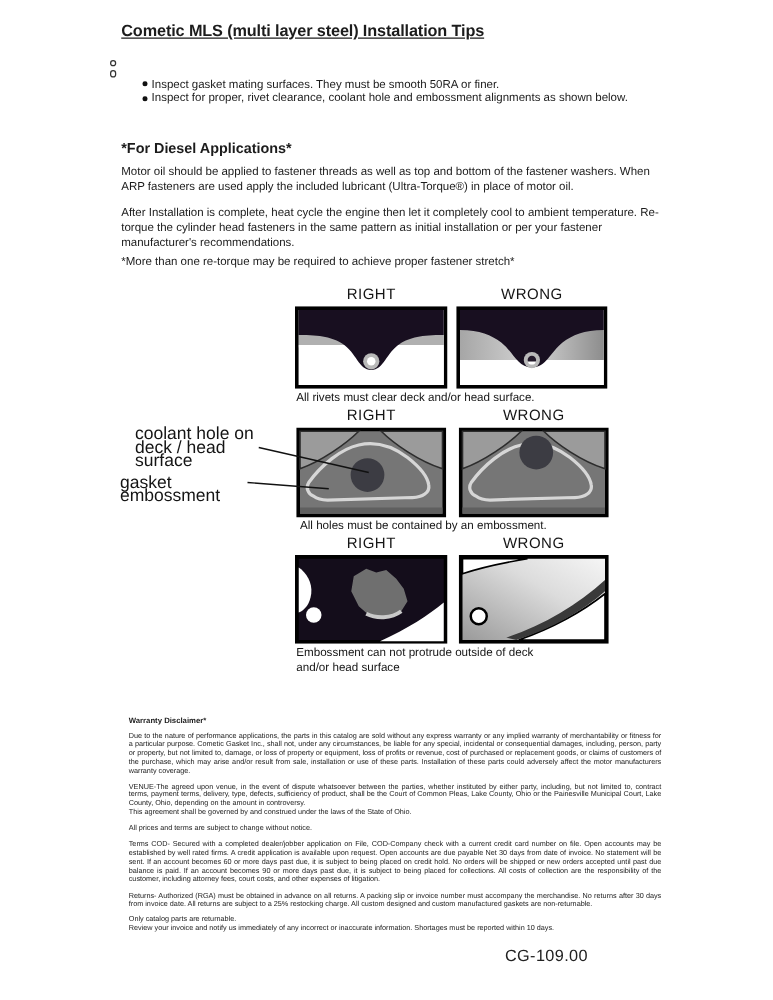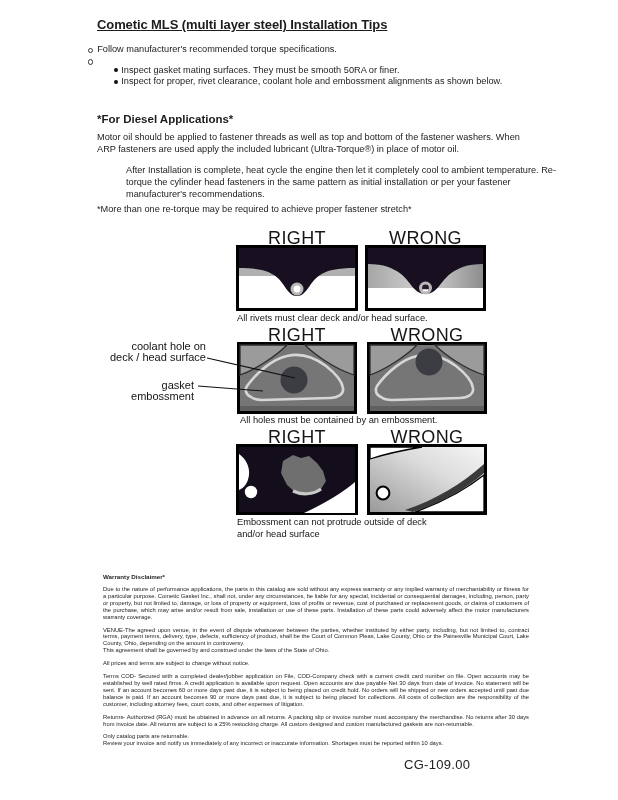--- a/index.html
+++ b/index.html
@@ -16,45 +16,44 @@
   }
   .tips{left:88px;top:44px;}
   .tip-row{display:flex;align-items:flex-start;line-height:11.8px;font-size:9.2px;}
   .tip-row.sub{padding-left:26px;}
   .marker-circle{flex:0 0 auto;width:3.2px;height:3.2px;border:0.9px solid #333;border-radius:50%;margin:3.6px 4px 0 0;}
   .marker-dot{flex:0 0 auto;width:3.8px;height:3.8px;background:#111;border-radius:50%;margin:3.4px 3.5px 0 0;}
 
   .diesel-heading{left:97px;top:113px;font-size:11.5px;font-weight:bold;}
   .body-p{left:97px;width:440px;font-size:9.2px;line-height:11.9px;}
   .p1{top:132px;}
-  .p2{top:165px;margin-left:29px;}
+  .p2{top:165px;}
   .note{top:204px;}
 
   
-  .rw-label{width:122px;text-align:center;font-size:18px;letter-spacing:0.4px;color:#151515;}
+  .rw-label{width:122px;text-align:center;font-size:12px;letter-spacing:0.4px;color:#151515;}
   .caption{font-size:9.3px;line-height:12.4px;color:#141414;}
   .pre{white-space:pre-line;}
-  .callout{font-size:11px;line-height:10.8px;text-align:right;color:#141414;}
+  .callout{font-size:14px;line-height:10.8px;color:#141414;}
 
   
   .disclaimer{left:103px;top:573px;width:426px;}
   .disc-h{font-size:6.2px;font-weight:bold;margin:0;}
   .disc-p{font-size:5.8px;line-height:6.9px;margin:6px 0 0 0;text-align:justify;}
   .disc-p.no-gap{margin-top:0;}
   .page-number{left:388px;top:757px;font-size:13px;letter-spacing:0.3px;color:#222;margin-left:16px;}
 </style>
 </head>
 <body>
 
 <div class="abs title">Cometic MLS (multi layer steel) Installation Tips</div>
 
 <div class="abs tips">
   <div class="tip-row">
     <span class="marker-circle"></span>
-    <span>Follow manufacturer's recommended torque specifications.</span>
   </div>
   <div class="tip-row">
     <span class="marker-circle"></span>
   </div>
   <div class="tip-row sub">
     <span class="marker-dot"></span>
     <span>Inspect gasket mating surfaces.  They must be smooth 50RA or finer.</span>
   </div>
   <div class="tip-row sub">
     <span class="marker-dot"></span>

